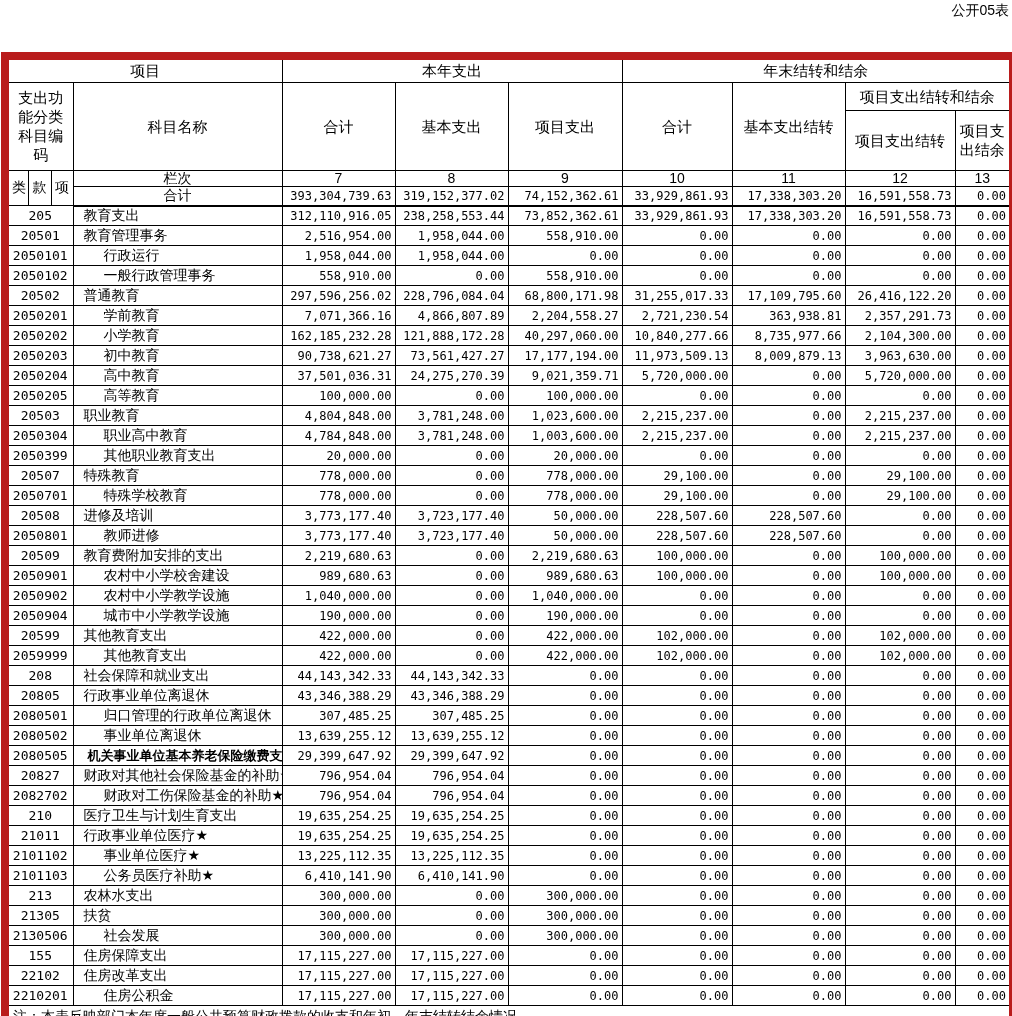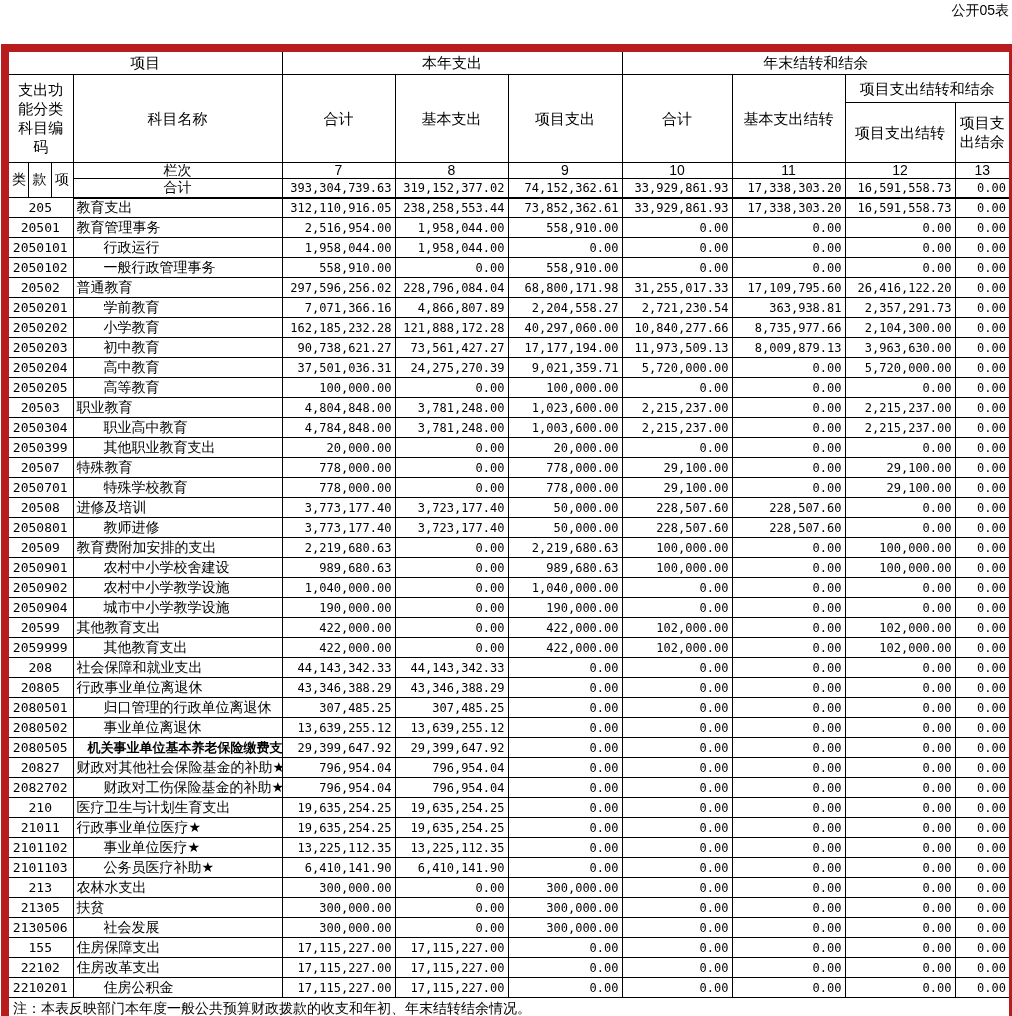--- a/index.html
+++ b/index.html
@@ -11,21 +11,21 @@
   }
   .page {
     width: 1012px;
     height: 1016px;
     background: #ffffff;
     box-sizing: border-box;
     overflow: hidden;
   }
   
   .topbar {
-    height: 44px;
+    height: 52px;
     box-sizing: border-box;
     padding: 2px 3px 9px 0;
     text-align: right;
     font-size: 14px;
     line-height: 17px;
   }
   .topbar div { white-space: nowrap; }
 
   table.budget {
     border-collapse: collapse;
@@ -63,21 +63,21 @@
   tbody tr.data-row { height: 20px; }
   td.code {
     font-family: "DejaVu Sans Mono", "Liberation Mono", monospace;
     font-size: 13px;
     text-align: center;
     padding-left: 2px;
   }
   td.name {
     font-size: 14px;
     text-align: left;
-    padding-left: 3px;
+    padding-left: 10px;
   }
   td.name.ind1 { padding-left: 30px; }
   td.name.small { font-size: 13px; font-weight: bold; padding-left: 14px; }
   td.num {
     font-family: "DejaVu Sans Mono", "Liberation Mono", monospace;
     font-size: 12px;
     text-align: right;
     padding-right: 3px;
   }
   tfoot td.note {

